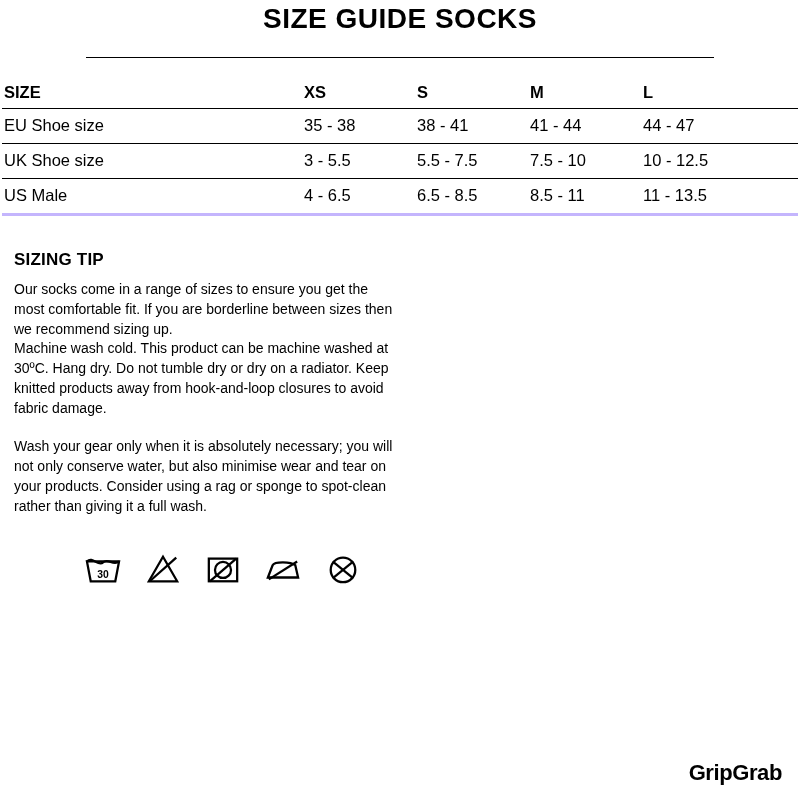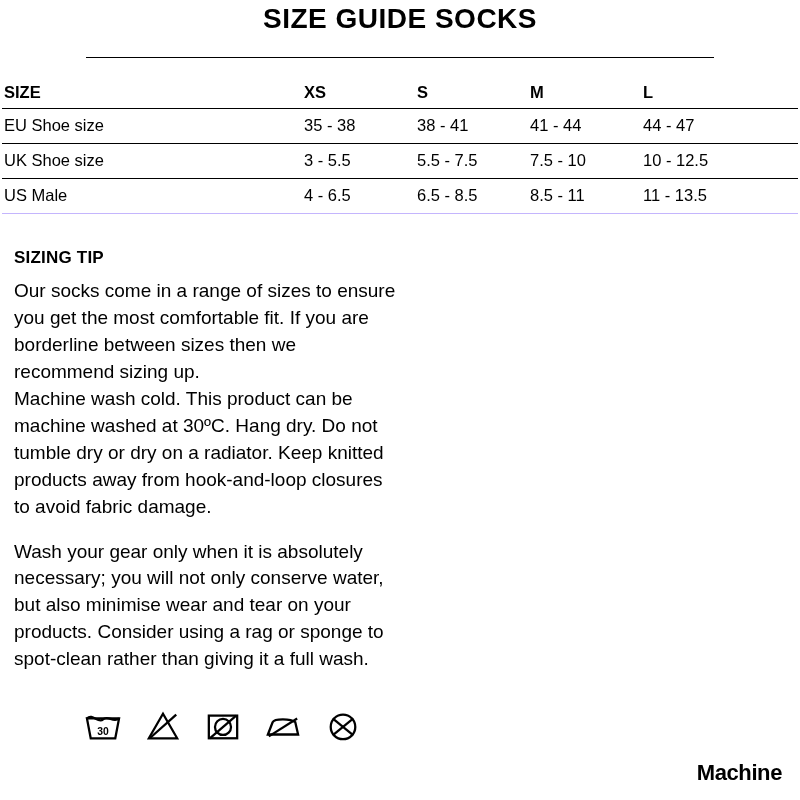--- a/index.html
+++ b/index.html
@@ -60,21 +60,21 @@
     font-size: 16.5px;
     padding-bottom: 6px;
   }
   table.size-table thead th.col-label {
     font-weight: bold;
   }
   table.size-table tbody tr {
     border-top: 1px solid #000;
   }
   table.size-table tbody tr:last-child {
-    border-bottom: 1px solid #c4b5fd;
+    border-bottom: 3px solid #c4b5fd;
   }
   .c0 { width: 300px; padding-left: 2px !important; margin-top: 32px; }
   .c1 { width: 113px; }
   .c2 { width: 113px; }
   .c3 { width: 113px; }
   .c4 { width: auto; }
   thead .c1, thead .c2, thead .c3, thead .c4 { padding-left: 14px; }
   tbody .c1, tbody .c2, tbody .c3, tbody .c4 { padding-left: 0px; }
 
   
@@ -82,21 +82,21 @@
     padding: 0 14px;
   }
   .section-heading {
     font-size: 17px;
     font-weight: bold;
     margin-top: 34px;
     margin-bottom: 10px;
     letter-spacing: 0.2px;
   }
   .para {
-    font-size: 19px;
+    font-size: 14px;
     line-height: 1.42;
     max-width: 385px;
     margin: 0 16px 0 0;
   }
   .para + .para {
     margin-top: 18px;
   }
 
   
   .symbols {
@@ -202,15 +202,15 @@
 
       <svg class="symbol" viewBox="0 0 40 36">
         <circle cx="20" cy="19" r="13" fill="none" stroke="#000" stroke-width="2.4"></circle>
         <line x1="9" y1="28" x2="31" y2="10" stroke="#000" stroke-width="2.4"></line>
         <line x1="9" y1="10" x2="31" y2="28" stroke="#000" stroke-width="2.4"></line>
       </svg>
 
     </div>
   </div>
 
-  <div class="footer">Machine</div>
+  <div class="footer">GripGrab</div>
 
 </div>
 
 </body></html>

